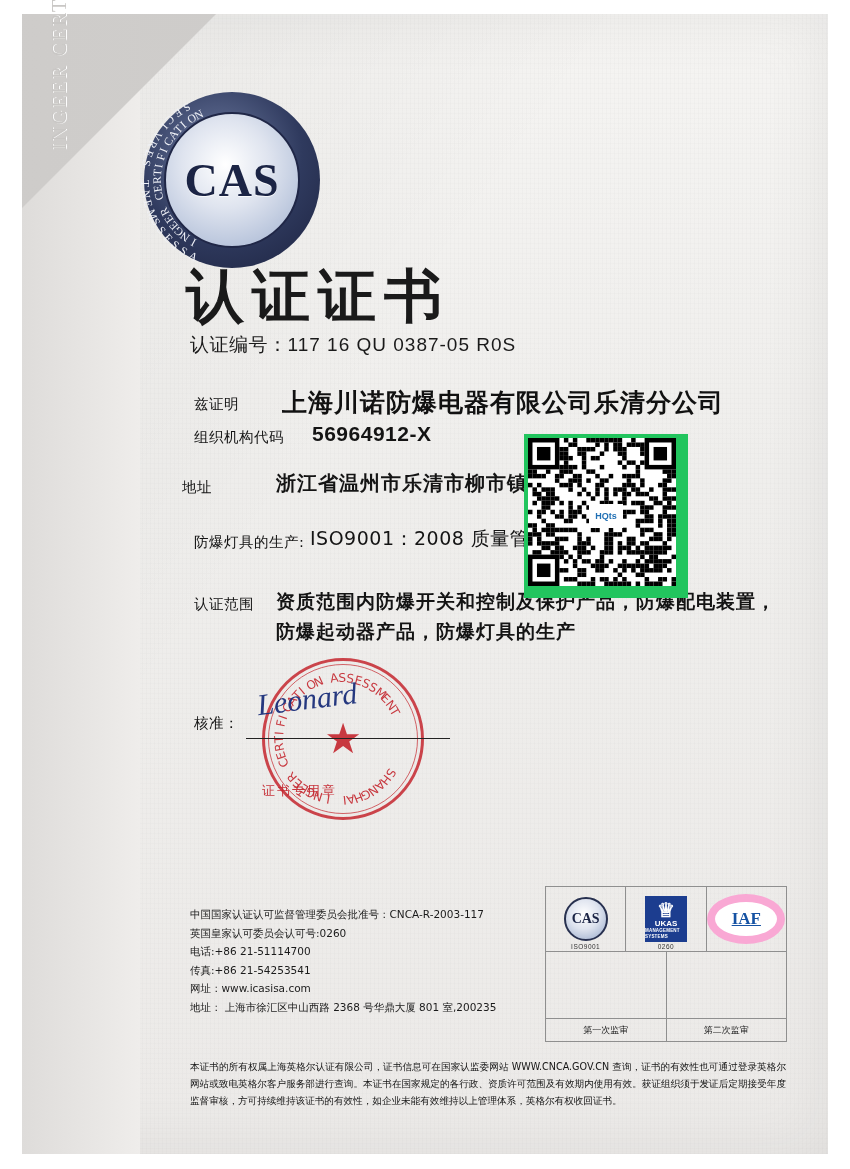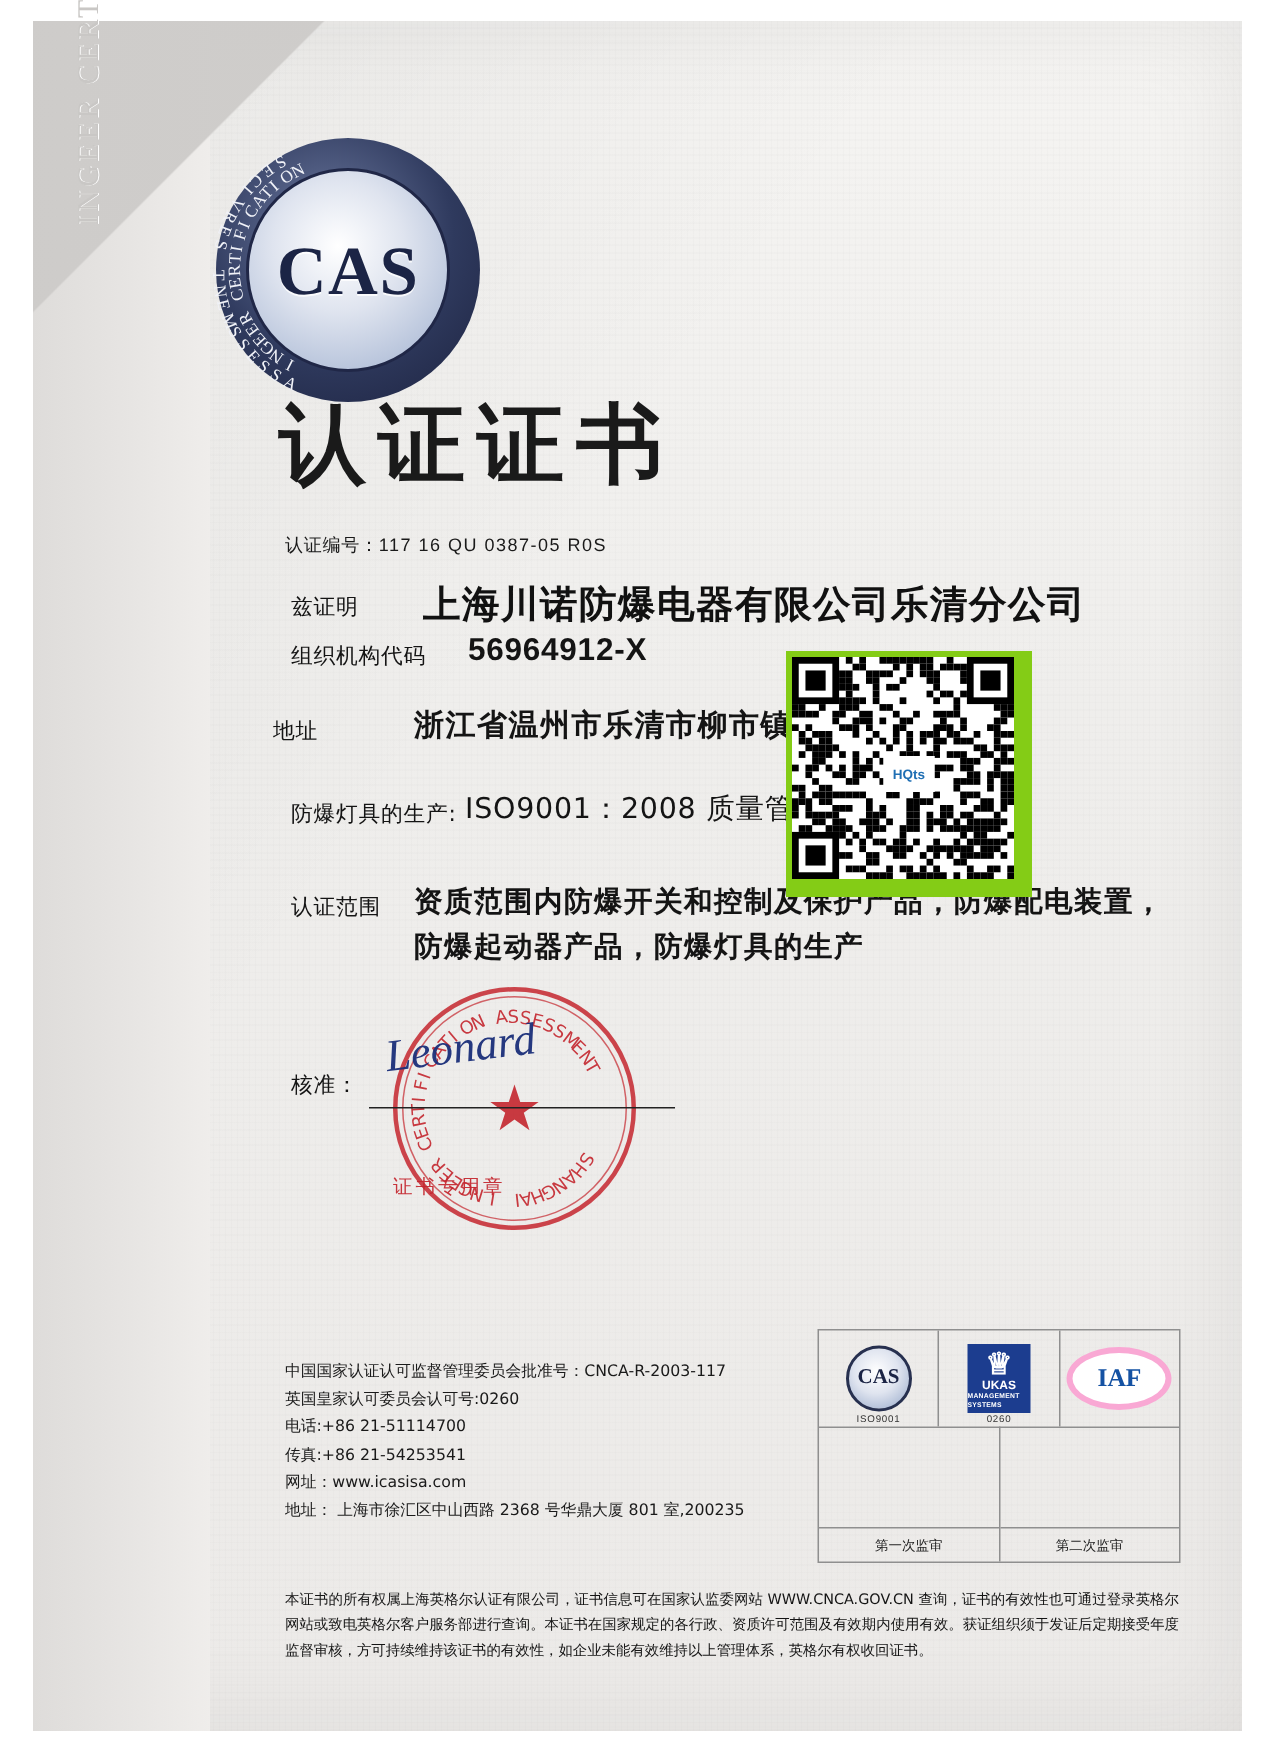--- a/index.html
+++ b/index.html
@@ -148,22 +148,22 @@
     top: 258px;
     font-family: "DejaVu Sans", sans-serif;
     font-weight: bold;
     font-size: 58px;
     letter-spacing: 8px;
     color: #1a1a1a;
   }
   .cert-no {
     position: absolute;
     left: 190px;
-    top: 355px;
-    font-size: 12px;
+    top: 332px;
+    font-size: 19px;
     color: #1a1a1a;
     letter-spacing: 0.5px;
   }
   .cert-no .num {
     font-family: "Liberation Sans", sans-serif;
     letter-spacing: 1px;
   }
   
   .field {
     position: absolute;
@@ -215,21 +215,21 @@
     letter-spacing: 1px;
   }
   .f-approve-label { left: 194px; top: 714px; }
   
   .qr {
     position: absolute;
     left: 524px;
     top: 434px;
     width: 156px;
     height: 156px;
-    background: #84cc16;
+    background: #22c55e;
     padding: 4px;
   }
   .qr canvas, .qr .qr-grid {
     width: 100%;
     height: 100%;
     display: block;
   }
   .qr-logo {
     position: absolute;
     left: 50%;
@@ -394,27 +394,28 @@
     color: #ffffff;
   }
   .mini-ukas .sub {
     font-size: 4.5px;
     letter-spacing: 0.2px;
     line-height: 6px;
   }
   .mini-iaf {
     width: 62px; height: 34px;
     border-radius: 50%;
-    border: 4px solid #f9a8d4;
+    border: 8px solid #f9a8d4;
     background: #ffffff;
     display: flex; align-items: center; justify-content: center;
     font-family: "Liberation Serif", serif;
     font-weight: bold;
     font-size: 17px;
     color: #1552a3;
+    text-decoration: underline;
   }
   .logo-caption {
     position: absolute;
     bottom: 1px;
     left: 0; right: 0;
     text-align: center;
     font-size: 6.5px;
     color: #333;
     letter-spacing: 0.5px;
   }

